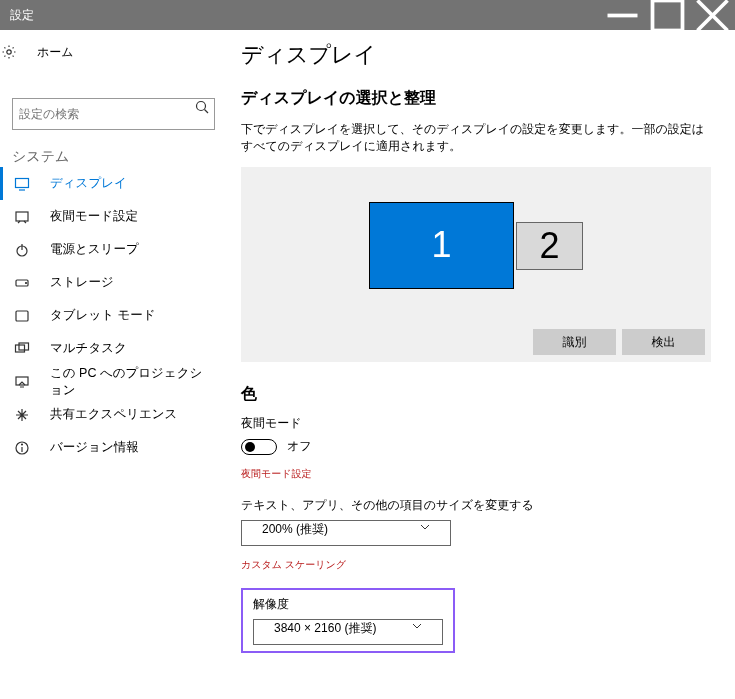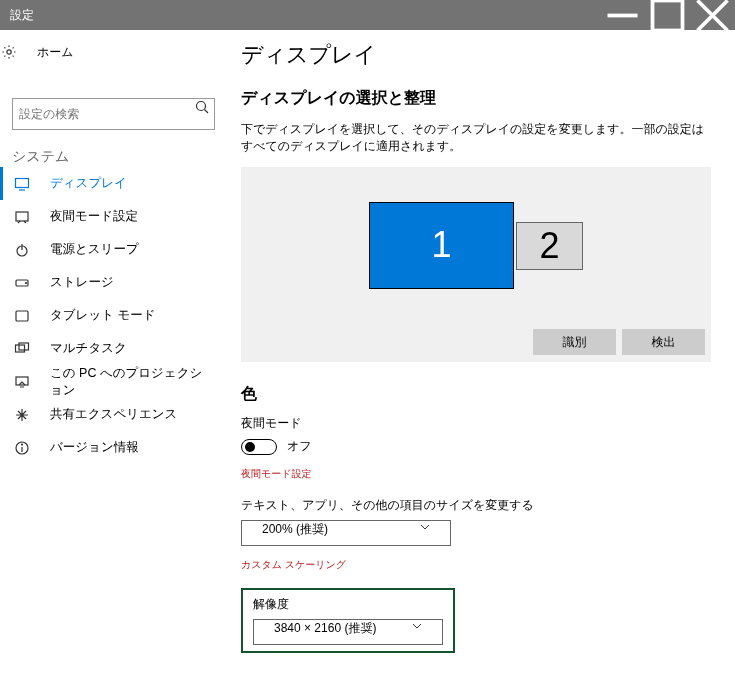--- a/index.html
+++ b/index.html
@@ -43,21 +43,21 @@
     .monitor-btns{display:flex;justify-content:flex-end;padding:6px 6px 7px 0;gap:6px}
     .btn{width:83px;height:26px;background:#ccc;border:none;font-size:12px}
     .sec-h{font-size:16px;font-weight:600;margin-top:22px;margin-bottom:10px}
     .field-label{font-size:12px;margin-bottom:6px}
     .toggle-row{display:flex;align-items:center;margin-bottom:12px}
     .toggle{width:36px;height:16px;border:1px solid #000;border-radius:8px;position:relative;margin-right:10px}
     .toggle-knob{width:10px;height:10px;background:#000;border-radius:50%;position:absolute;top:2px;left:3px}
     .link{color:#b91c1c;font-size:10px;margin-bottom:16px;display:block}
     .dropdown{width:210px;height:26px;border:1px solid #666;display:flex;align-items:flex-start;justify-content:space-between;padding:0 20px;font-size:12px;margin-bottom:12px}
     .chevron{width:10px;height:10px}
-    .highlight-box{border:2px solid #14532d;padding:6px 10px 2px 10px;width:214px;margin-bottom:10px}
+    .highlight-box{border:2px solid #8b5cf6;padding:6px 10px 2px 10px;width:214px;margin-bottom:10px}
     .highlight-box .dropdown{width:190px;margin-bottom:4px}
 
     .icon svg{width:16px;height:16px;stroke:#333;stroke-width:1.2;fill:none}
   </style>
 </head>
 <body>
 
 <div class="titlebar">
   <span class="titlebar-title">設定</span>
   <div class="titlebar-controls">

